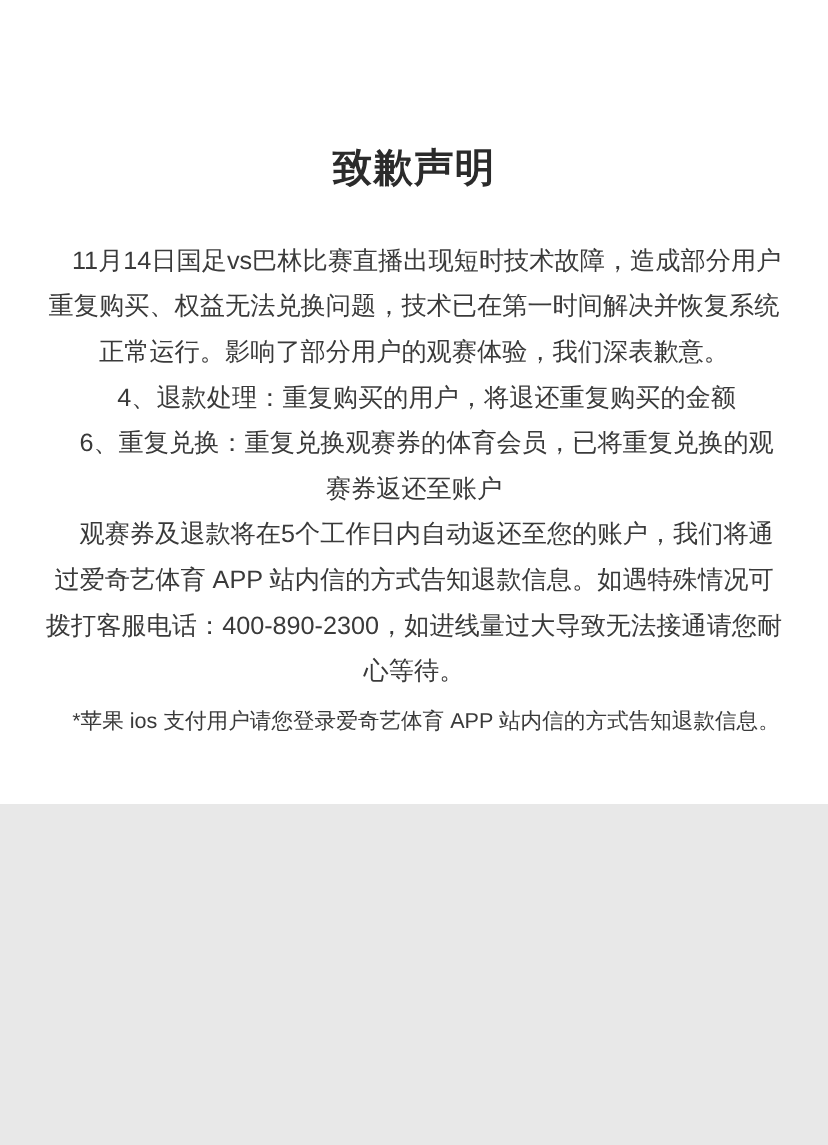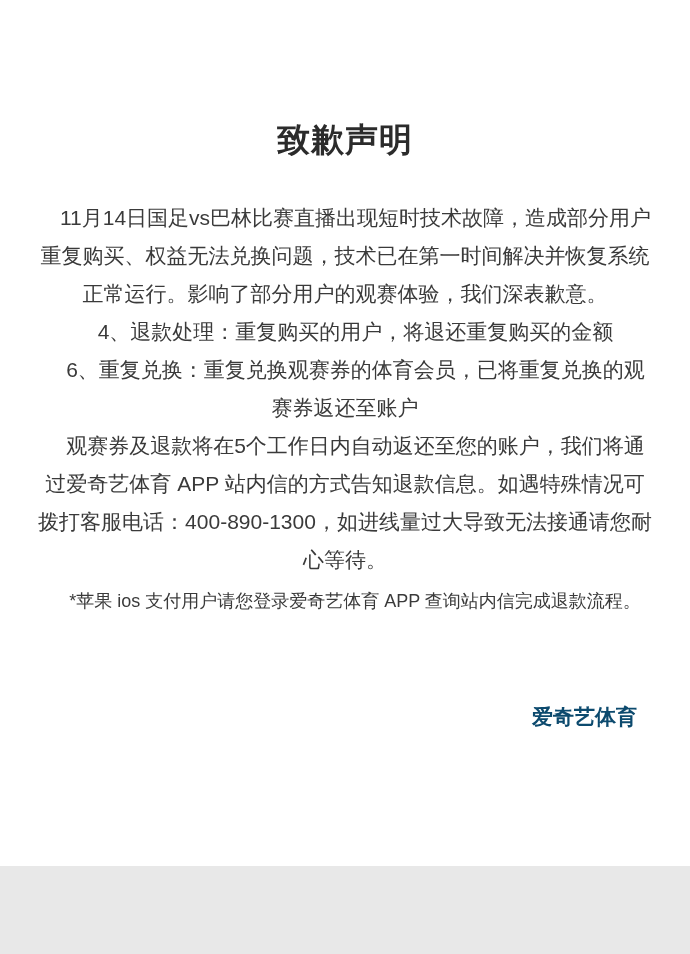--- a/index.html
+++ b/index.html
@@ -3,21 +3,21 @@
 <meta charset="utf-8">
 <style>
   html, body {
     margin: 0;
     padding: 0;
     background: #e8e8e8;
   }
   .page {
     position: relative;
     width: 690px;
-    height: 866px;
+    height: 670px;
     margin: 0 auto;
     background: #ffffff;
     font-family: "Liberation Sans", "DejaVu Sans", sans-serif;
     overflow: hidden;
     box-sizing: border-box;
   }
   .title {
     margin: 0;
     padding-top: 120px;
     text-align: center;
@@ -58,21 +58,21 @@
 <body>
 
 <div class="page">
 
   <h1 class="title">致歉声明</h1>
 
   <div class="body">
     <p class="para">11月14日国足vs巴林比赛直播出现短时技术故障，造成部分用户重复购买、权益无法兑换问题，技术已在第一时间解决并恢复系统正常运行。影响了部分用户的观赛体验，我们深表歉意。</p>
     <p class="para">4、退款处理：重复购买的用户，将退还重复购买的金额</p>
     <p class="para">6、重复兑换：重复兑换观赛券的体育会员，已将重复兑换的观赛券返还至账户</p>
-    <p class="para">观赛券及退款将在5个工作日内自动返还至您的账户，我们将通过爱奇艺体育 APP 站内信的方式告知退款信息。如遇特殊情况可拨打客服电话：400-890-1300，如进线量过大导致无法接通请您耐心等待。</p>
-    <p class="footnote">*苹果 ios 支付用户请您登录爱奇艺体育 APP 查询站内信完成退款流程。</p>
+    <p class="para">观赛券及退款将在5个工作日内自动返还至您的账户，我们将通过爱奇艺体育 APP 站内信的方式告知退款信息。如遇特殊情况可拨打客服电话：400-890-2300，如进线量过大导致无法接通请您耐心等待。</p>
+    <p class="footnote">*苹果 ios 支付用户请您登录爱奇艺体育 APP 站内信的方式告知退款信息。</p>
   </div>
 
   <div class="signature">
     <div>爱奇艺体育</div>
   </div>
 
 </div>
 
 </body></html>

